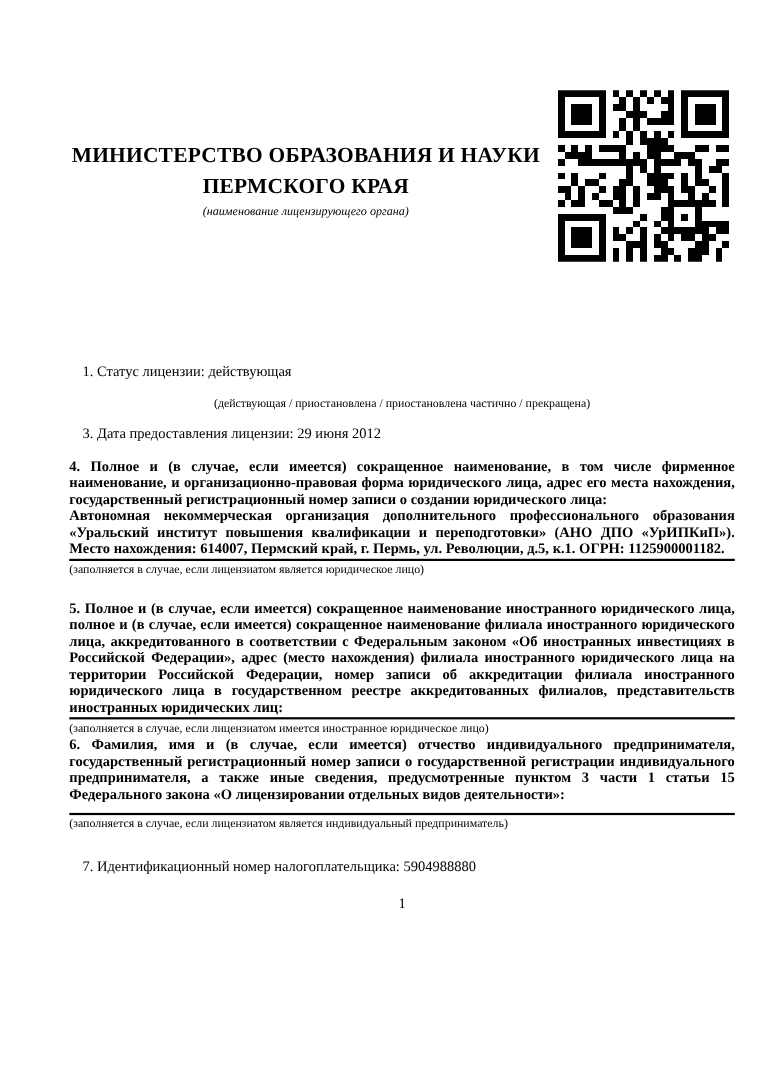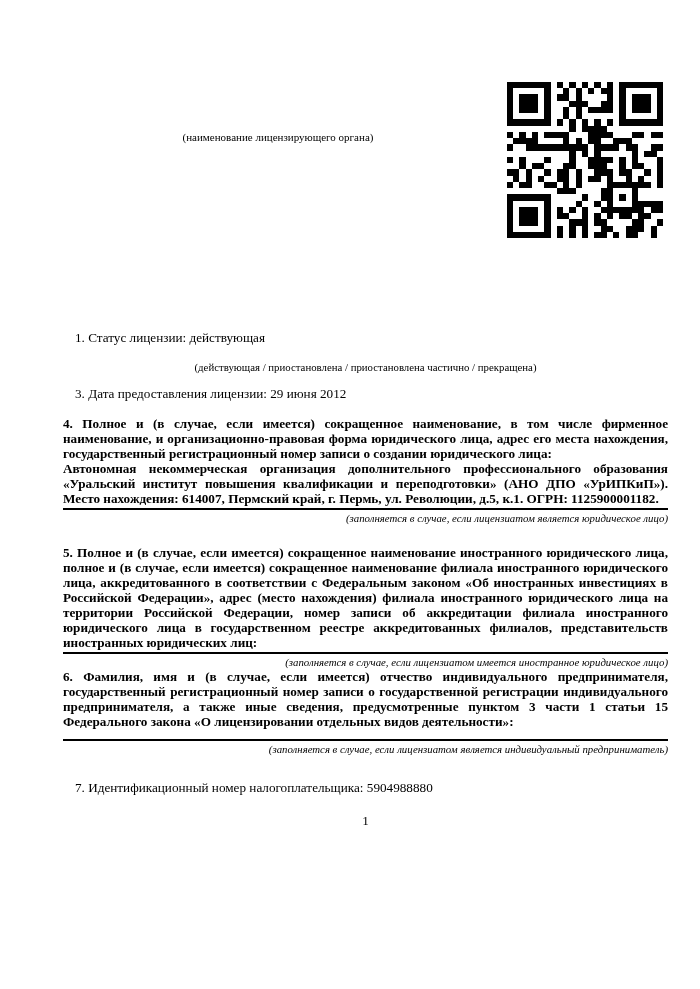--- a/index.html
+++ b/index.html
@@ -24,20 +24,21 @@
   .ministry-name {
     font-size: 19.5px;
     font-weight: bold;
     line-height: 27.5px;
     letter-spacing: 0.2px;
   }
   .org-note {
     margin-top: 3px;
     font-size: 11px;
     line-height: 13px;
+    font-style: italic;
   }
   
   .qr-box {
     position: absolute;
     top: 82px; left: 507px;
     width: 156px; height: 156px;
   }
   .qr-box svg { width: 100%; height: 100%; display: block; }
   
   .content {
@@ -74,37 +75,40 @@
   }
   .fill-line {
     height: 2px;
     background: #000000;
     margin: 0;
   }
   .fill-line.gap-small { margin-top: 2px; }
   .fill-line.gap-big { margin-top: 10px; }
   .under-line-note {
     margin-top: 2px;
-    text-align: right;
+    text-align: left;
     font-size: 10.8px;
     line-height: 13px;
-    font-style: italic;
   }
   .page-number {
     margin-top: 13px;
     text-align: center;
     font-size: 13.2px;
   }
 </style>
 </head>
 <body>
 
 <div class="page">
 
   <div class="header-block">
+    <div class="ministry-name">
+      <div>МИНИСТЕРСТВО ОБРАЗОВАНИЯ И НАУКИ</div>
+      <div>ПЕРМСКОГО КРАЯ</div>
+    </div>
     <div class="org-note">(наименование лицензирующего органа)</div>
   </div>
 
   <div class="qr-box">
       <svg viewBox="0 0 25 25" shape-rendering="crispEdges" xmlns="http://www.w3.org/2000/svg">
         <rect x="0" y="0" width="25" height="25" fill="#ffffff"></rect>
         <g fill="#000000">
           <rect x="0" y="0" width="1" height="1"></rect>
           <rect x="1" y="0" width="1" height="1"></rect>
           <rect x="2" y="0" width="1" height="1"></rect>

